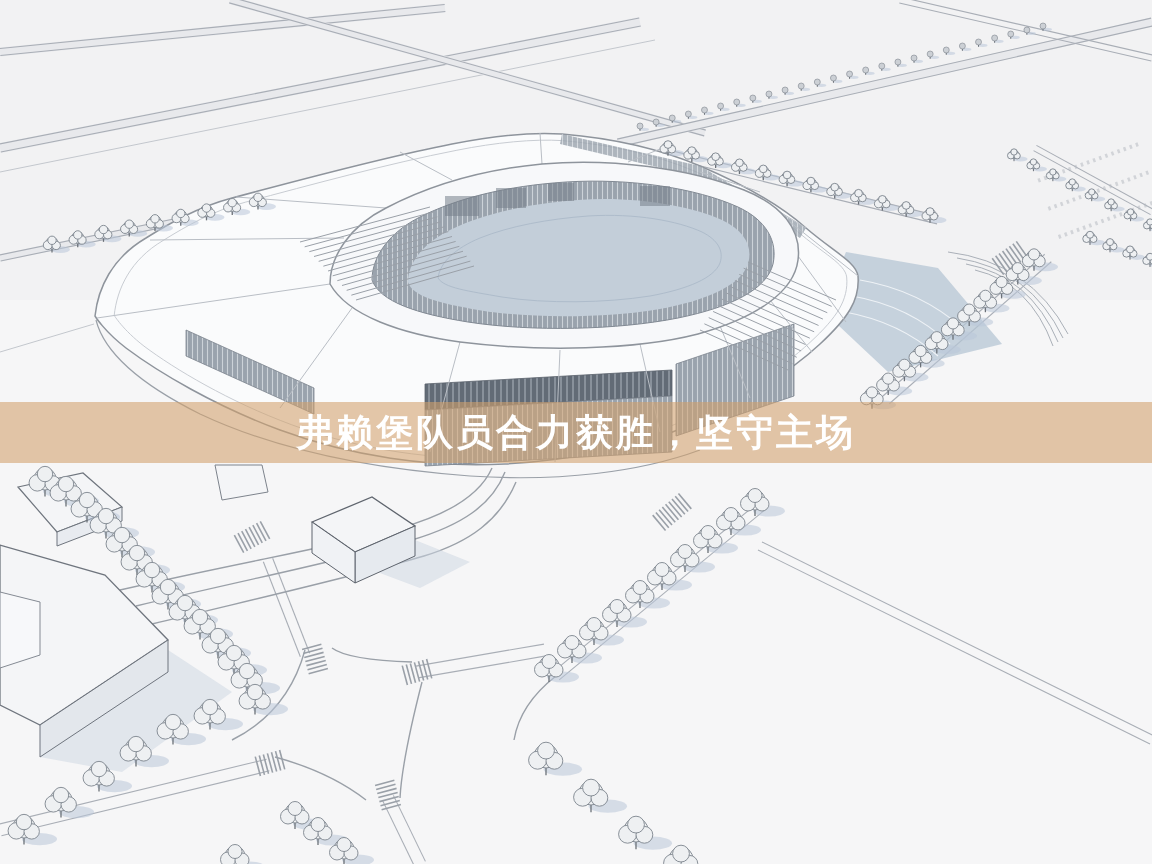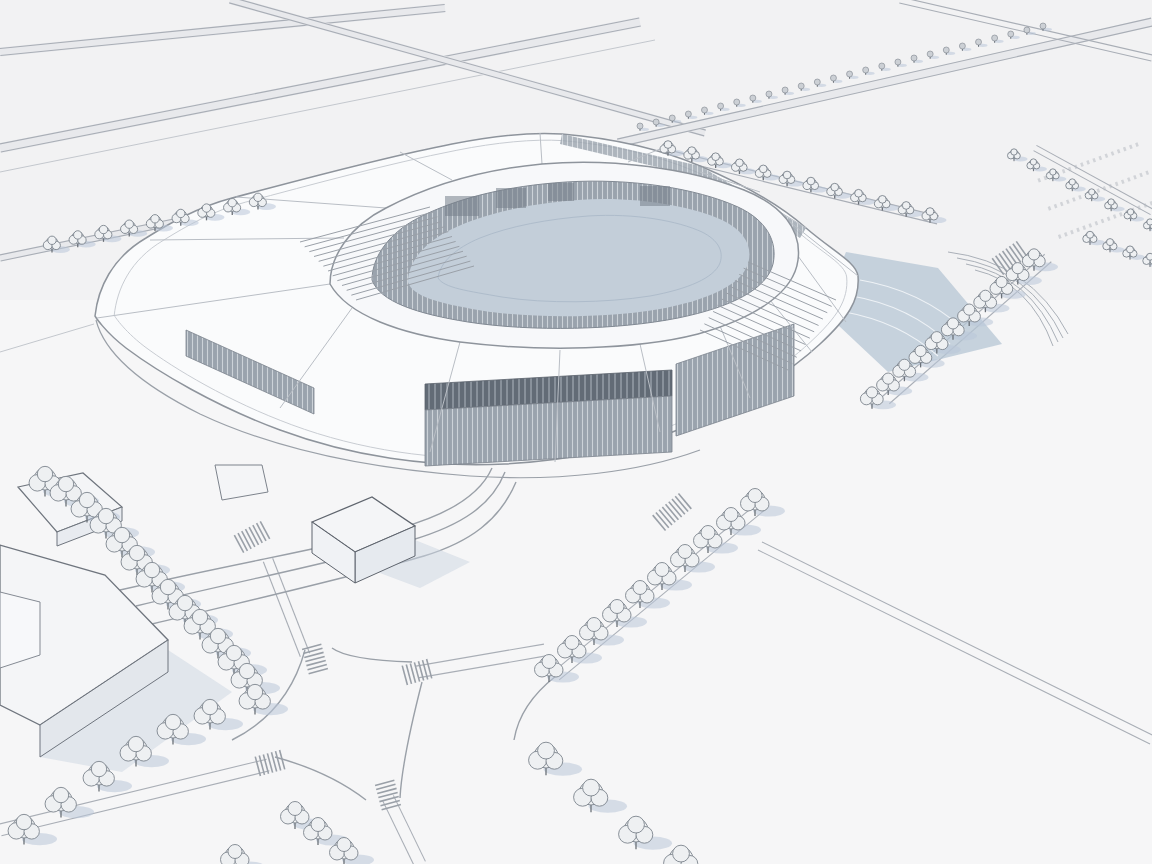--- a/index.html
+++ b/index.html
@@ -828,13 +828,16 @@
           <circle cx="318" cy="824.5" r="7" fill="#eef0f2" stroke="#7d848d" stroke-width="0.9"></circle>
           <ellipse cx="358" cy="860" rx="16" ry="5.5" fill="#b9c7d8" opacity="0.55"></ellipse>
           <line x1="344" y1="856" x2="344" y2="865" stroke="#6b7178" stroke-width="1.3"></line>
           <circle cx="344" cy="849" r="10" fill="#eef0f2" stroke="#7d848d" stroke-width="0.9"></circle>
           <circle cx="337" cy="852.5" r="7.5" fill="#eef0f2" stroke="#7d848d" stroke-width="0.9"></circle>
           <circle cx="351" cy="853" r="7" fill="#eef0f2" stroke="#7d848d" stroke-width="0.9"></circle>
           <circle cx="344" cy="844.5" r="7" fill="#eef0f2" stroke="#7d848d" stroke-width="0.9"></circle>
         </g>
       </g>
     </svg>
+  <div class="banner" style="background: rgba(210, 160, 106, 0.58);">
+    <span style="color: rgb(255, 255, 255);">弗赖堡队员合力获胜，坚守主场</span>
+  </div>
 </div>
 
 </body></html>

